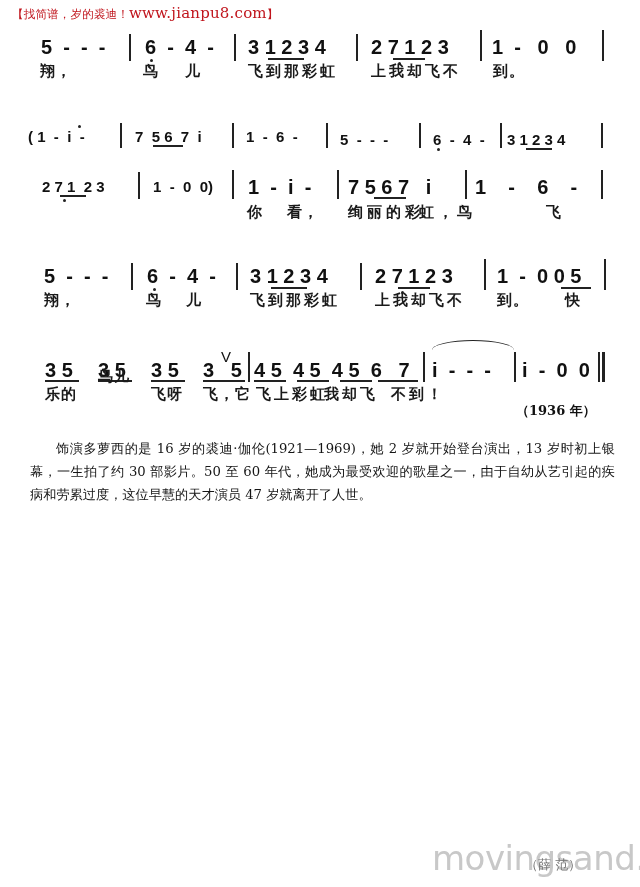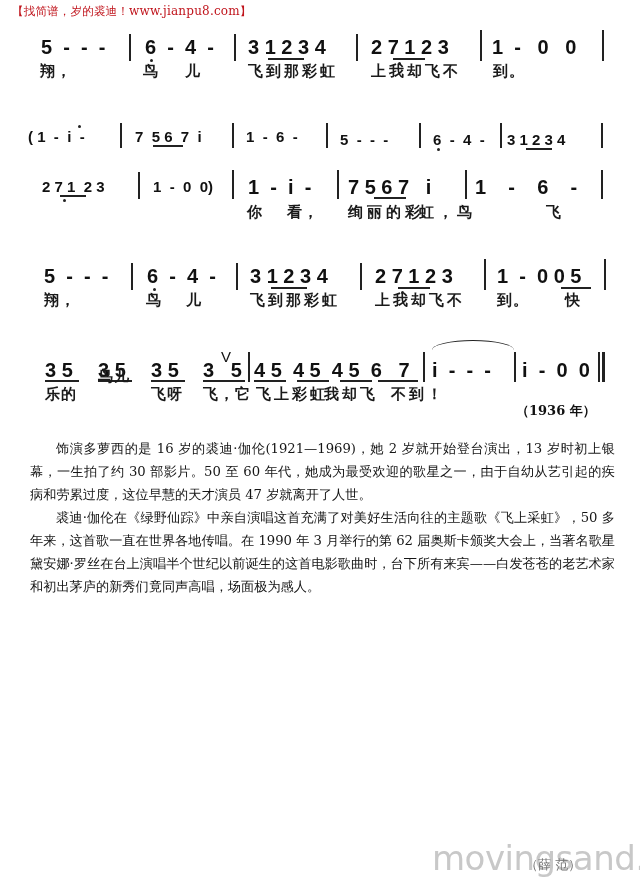--- a/index.html
+++ b/index.html
@@ -1,20 +1,20 @@
 <!DOCTYPE html>
 <html><head>
 <meta charset="utf-8">
 <style>
   * { margin: 0; padding: 0; box-sizing: border-box; }
   html, body { width: 640px; height: 887px; background: #ffffff; overflow: hidden; }
   body { position: relative; font-family: "DejaVu Sans", sans-serif; color: #111; }
 
   .banner { position: absolute; left: 12px; top: 4px; font-size: 11.5px; color: #c0141c; white-space: nowrap; letter-spacing: 0.2px; }
-  .banner .url { font-family: "DejaVu Serif", serif; font-size: 12px; }
+  .banner .url { font-family: "DejaVu Serif", serif; font-size: 15px; }
 
   .score { position: absolute; left: 0; top: 0; width: 640px; height: 420px; }
   .tok { position: absolute; font-family: "Liberation Sans", sans-serif; font-weight: bold; white-space: nowrap; line-height: 1; }
   .n-lg { font-size: 20px; }
   .n-sm { font-size: 15px; }
   .lyr { position: absolute; font-family: "DejaVu Sans", sans-serif; font-size: 15px; white-space: nowrap; letter-spacing: 1px; line-height: 1; font-weight: bold; color: #1a1a1a; }
   .bar { position: absolute; width: 2px; background: #222; }
   .uline { position: absolute; height: 1.5px; background: #222; }
   .dot { position: absolute; width: 3px; height: 3px; border-radius: 50%; background: #222; }
   .dbl { position: absolute; }
@@ -160,17 +160,16 @@
     <span class="lyr" style="left:256px;top:387px;letter-spacing:3px;">飞上彩虹</span>
     <span class="lyr" style="left:324px;top:387px;letter-spacing:3px;">我却飞</span>
     <span class="lyr" style="left:391px;top:387px;letter-spacing:3px;">不到！</span>
 
     <span class="year" style="left:516px;top:402px;">（1936 年）</span>
   </div>
 </div>
 
 <div class="article">
   <p>饰演多萝西的是 16 岁的裘迪·伽伦(1921—1969)，她 2 岁就开始登台演出，13 岁时初上银幕，一生拍了约 30 部影片。50 至 60 年代，她成为最受欢迎的歌星之一，由于自幼从艺引起的疾病和劳累过度，这位早慧的天才演员 47 岁就离开了人世。</p>
-  <p>裘迪·伽伦在《绿野仙踪》中亲自演唱这首充满了对美好生活向往的主题歌《飞上采虹》，50 多年来，这首歌一直在世界各地传唱。在 1990 年 3 月举行的第 62 届奥斯卡颁奖大会上，当著名歌星黛安娜·罗丝在台上演唱半个世纪以前诞生的这首电影歌曲时，台下所有来宾——白发苍苍的老艺术家和初出茅庐的新秀们竟同声高唱，场面极为感人。</p>
 </div>
 
 <div class="watermark">movingsand.net</div>
 <div class="signature">（薛  范）</div>
 
 </body></html>

